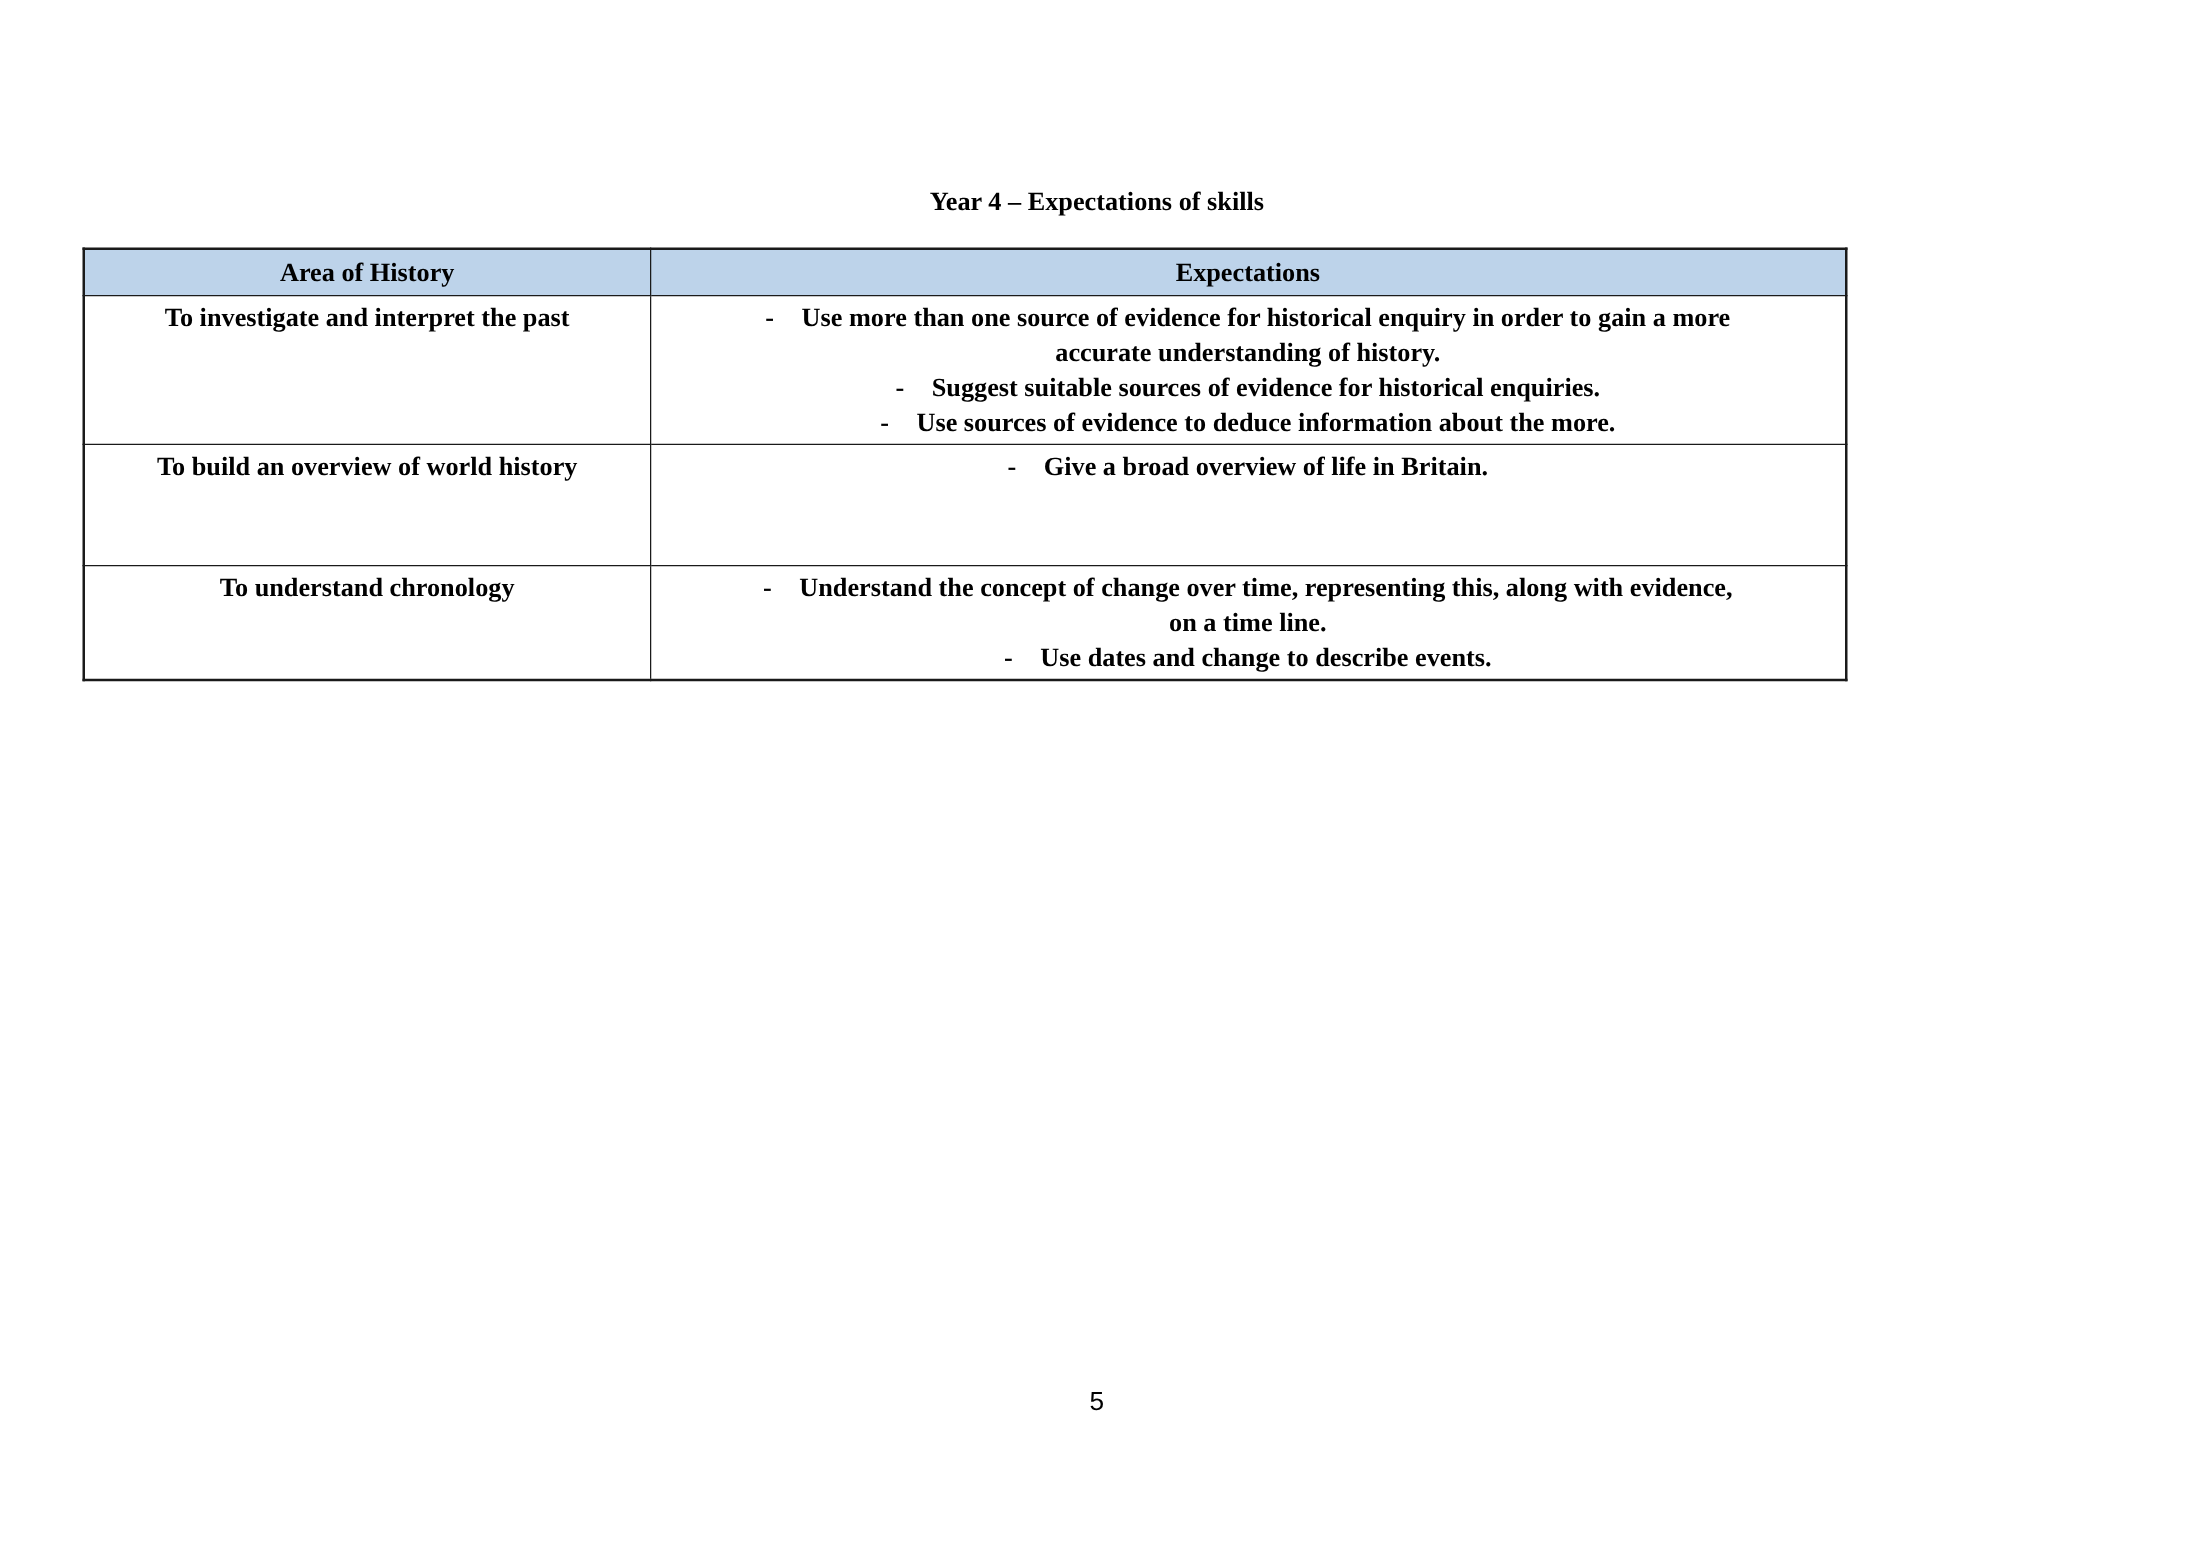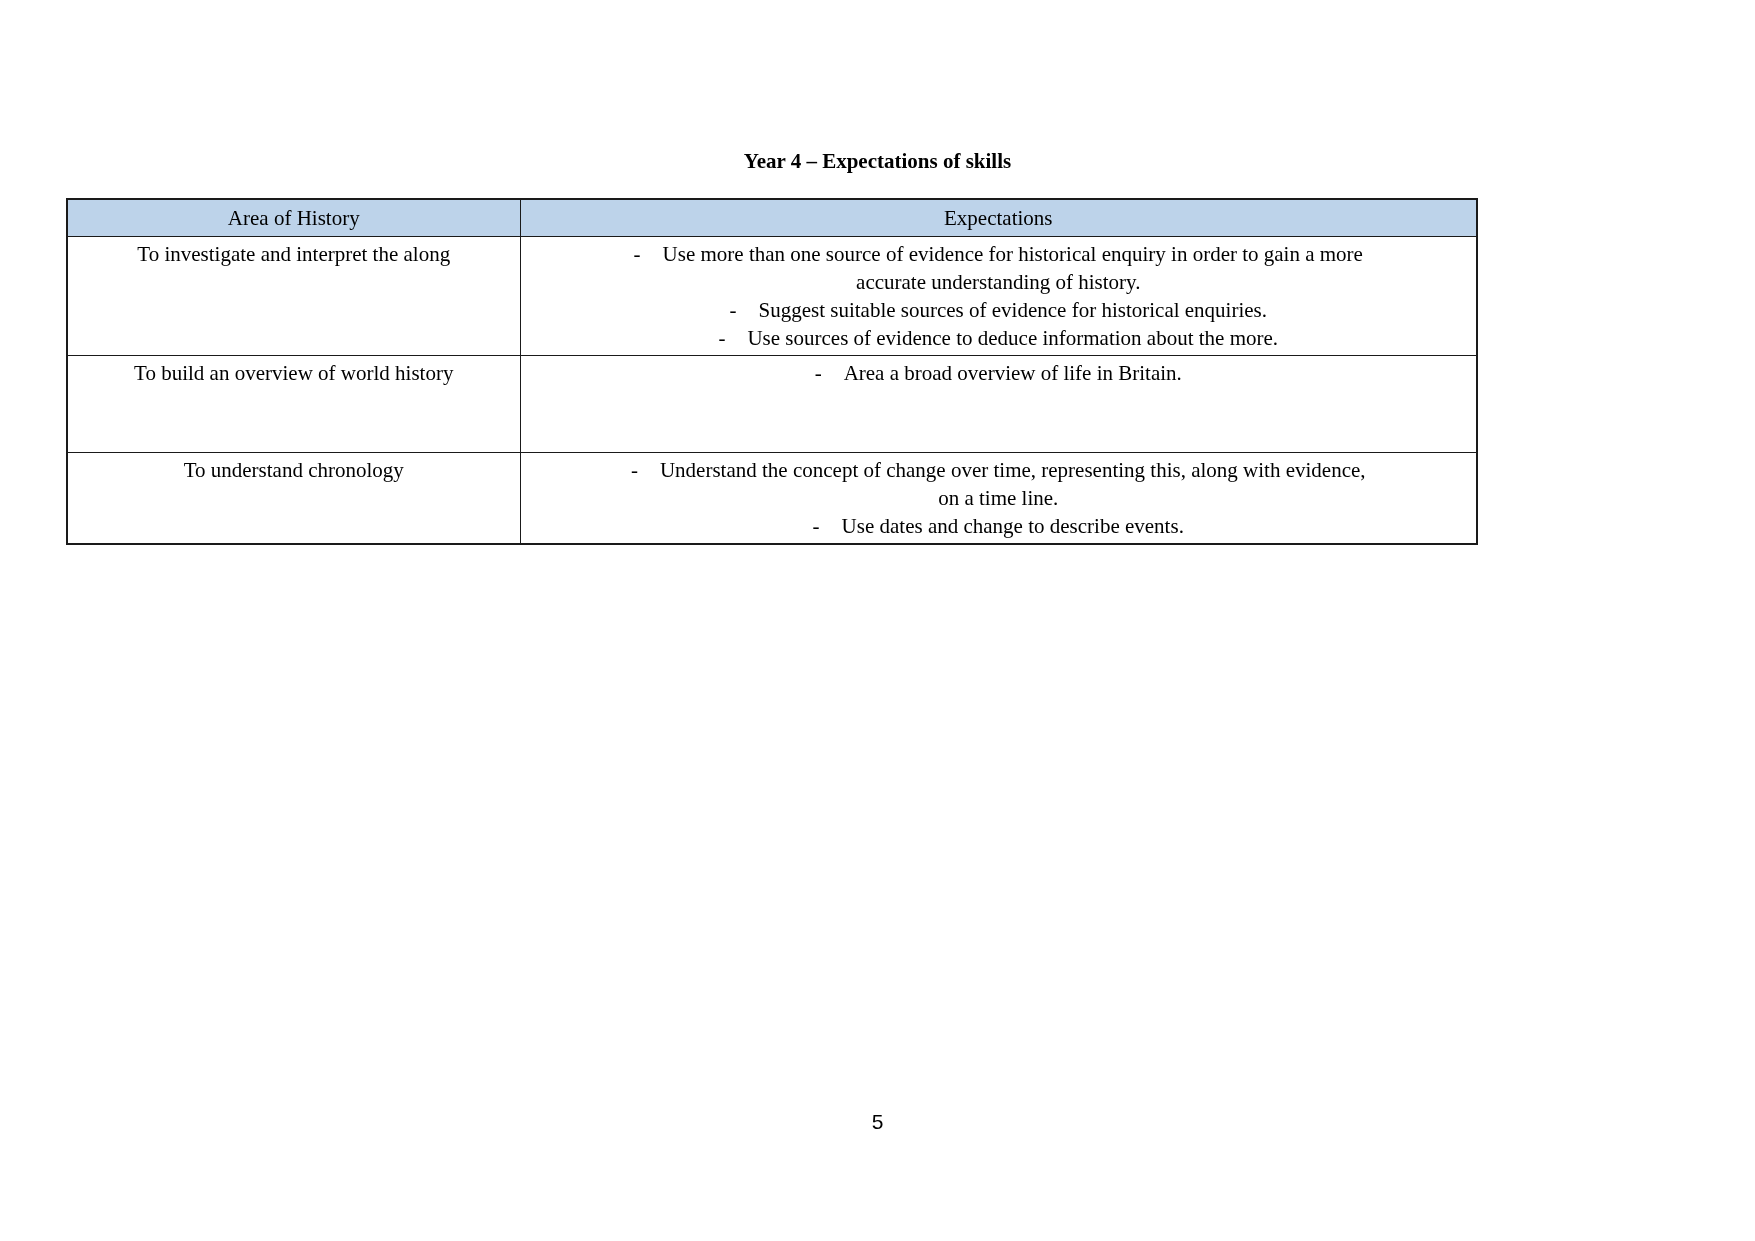--- a/index.html
+++ b/index.html
@@ -37,21 +37,21 @@
     line-height: 28px;
   }
   .skills-table col.col-area { width: 453px; }
   .skills-table col.col-expect { width: 957px; }
   .skills-table th,
   .skills-table td {
     border: 1px solid #1a1a1a;
     padding: 3px 8px;
     vertical-align: top;
     text-align: center;
-    font-weight: normal;
+    font-weight: bold;
     overflow: hidden;
   }
   .skills-table th {
     background: #bdd3ea;
     height: 36px;
     vertical-align: middle;
     padding: 0 8px;
   }
   .skills-table { border: 2px solid #1a1a1a; }
   .row-1 td { height: 105px; }
@@ -90,32 +90,32 @@
       <col class="col-expect">
     </colgroup>
     <thead>
       <tr>
         <th>Area of History</th>
         <th>Expectations</th>
       </tr>
     </thead>
     <tbody>
       <tr class="row-1">
-        <td>To investigate and interpret the along</td>
+        <td>To investigate and interpret the past</td>
         <td>
           <div class="bullet"><span class="dash">-</span><span class="btext">Use more than one source of evidence for historical enquiry in order to gain a more
 accurate understanding of history.</span></div>
           <div class="bullet"><span class="dash">-</span><span class="btext">Suggest suitable sources of evidence for historical enquiries.</span></div>
           <div class="bullet"><span class="dash">-</span><span class="btext">Use sources of evidence to deduce information about the more.</span></div>
         </td>
       </tr>
       <tr class="row-2">
         <td>To build an overview of world history</td>
         <td>
-          <div class="bullet"><span class="dash">-</span><span class="btext">Area a broad overview of life in Britain.</span></div>
+          <div class="bullet"><span class="dash">-</span><span class="btext">Give a broad overview of life in Britain.</span></div>
         </td>
       </tr>
       <tr class="row-3">
         <td>To understand chronology</td>
         <td>
           <div class="bullet"><span class="dash">-</span><span class="btext">Understand the concept of change over time, representing this, along with evidence,
 on a time line.</span></div>
           <div class="bullet"><span class="dash">-</span><span class="btext">Use dates and change to describe events.</span></div>
         </td>
       </tr>

